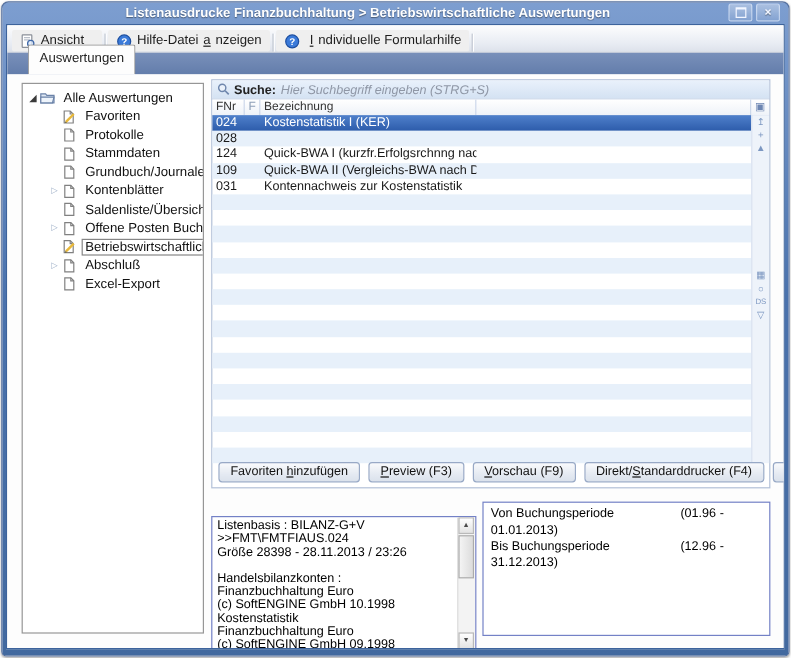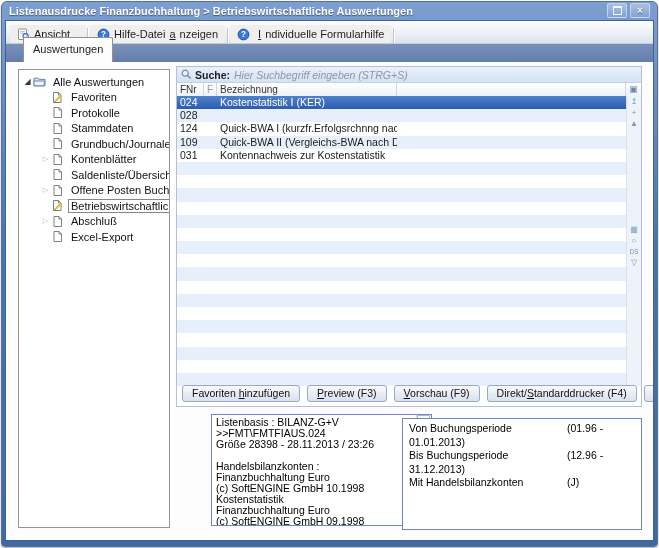--- a/index.html
+++ b/index.html
@@ -6,21 +6,21 @@
   body{width:659px;height:548px;position:relative;background:#ffffff;
        font-family:"Liberation Sans",sans-serif;-webkit-font-smoothing:antialiased;}
 
   
   .window{position:absolute;left:1px;top:1px;width:655px;height:544px;
     border:1px solid #56719f;border-radius:6px 6px 4px 4px;
     background:linear-gradient(#7d9ed0,#4a72ad 45%,#42699f);
     box-shadow:0 1px 2px rgba(0,0,0,.35);}
   .titlebar{height:17px;display:flex;align-items:center;padding:0 7px;color:#fff;
     font-size:11px;font-weight:bold;text-shadow:0 1px 1px rgba(0,0,0,.45);}
-  .title{flex:1;white-space:nowrap;overflow:hidden;}
+  .title{flex:1;white-space:nowrap;overflow:hidden;text-align:center;}
   .win-btn{width:18px;height:13px;margin-left:3px;display:flex;align-items:center;justify-content:center;
     font-size:10px;line-height:10px;color:#f2f6ff;border:1px solid rgba(235,243,255,.55);border-radius:2px;
     background:linear-gradient(rgba(255,255,255,.35),rgba(255,255,255,.08));cursor:pointer;}
   .restore-box{width:7px;height:6px;border:1px solid #f2f6ff;border-top-width:2px;}
 
   .client{position:absolute;left:3px;right:3px;top:18px;bottom:5px;background:#fdfdfd;
     border:1px solid #3d639c;overflow:hidden;}
 
   
   .toolbar{height:22px;background:linear-gradient(#fdfdfe,#e8ecf3 70%,#dde2eb);
@@ -81,22 +81,22 @@
   .strip-ic{font-size:8px;line-height:11px;color:#7c97c1;cursor:pointer;width:13px;text-align:center;}
   .strip-ic.ds{font-size:6.5px;letter-spacing:0;}
   .strip-spacer{height:95px;}
 
   .actions{position:absolute;left:5px;bottom:4px;display:flex;gap:7px;}
   .btn{height:17px;padding:0 9px;font-size:10.5px;color:#111;white-space:nowrap;
     background:linear-gradient(#f9fafc,#e5eaf2 60%,#dbe2ec);
     border:1px solid #98a9c6;border-radius:3px;line-height:15px;cursor:pointer;}
 
   
-  .info-left{position:absolute;left:170px;top:352px;width:221px;height:112px;background:#fff;
-    border:1px solid #7381c6;box-sizing:border-box;padding:2px 4px;overflow:hidden;margin-left:35px;}
+  .info-left{position:absolute;left:170px;top:368px;width:221px;height:112px;background:#fff;
+    border:1px solid #7381c6;box-sizing:border-box;padding:2px 4px;overflow:hidden;}
   .info-line{font-size:10.5px;line-height:11px;color:#000;white-space:nowrap;}
   .scrollbar{position:absolute;right:0;top:0;bottom:0;width:14px;background:#f3f3f3;border-left:1px solid #dcdcdc;}
   .sb-btn{position:absolute;left:0;width:13px;height:14px;background:linear-gradient(#fefefe,#e3e3e3);
     border:1px solid #b9b9b9;box-sizing:border-box;color:#4a4a4a;font-size:6px;text-align:center;line-height:12px;cursor:pointer;}
   .sb-up{top:0;}
   .sb-down{bottom:0;}
   .sb-thumb{position:absolute;left:0;top:15px;width:13px;height:36px;box-sizing:border-box;cursor:pointer;
     background:linear-gradient(90deg,#f4f4f4,#dcdcdc);border:1px solid #ababab;}
 
   .info-right{position:absolute;left:396px;top:356px;width:240px;height:112px;background:#fff;
@@ -449,18 +449,17 @@
           <div class="scrollbar">
           <span class="sb-btn sb-up">▲</span>
           <span class="sb-thumb"></span>
           <span class="sb-btn sb-down">▼</span>
         </div>
         </div>
 
       <div class="info-right" id="infoRight">
           <div class="period-row"><span class="period-label">Von Buchungsperiode</span><span>(01.96 - 01.01.2013)</span></div>
           <div class="period-row"><span class="period-label">Bis Buchungsperiode</span><span>(12.96 - 31.12.2013)</span></div>
-          <div class="period-row"><span class="period-label">Mit Handelsbilanzkonten</span><span>(J)</span></div>
         </div>
 
     </div>
   </div>
 </div>
 
 </body></html>

